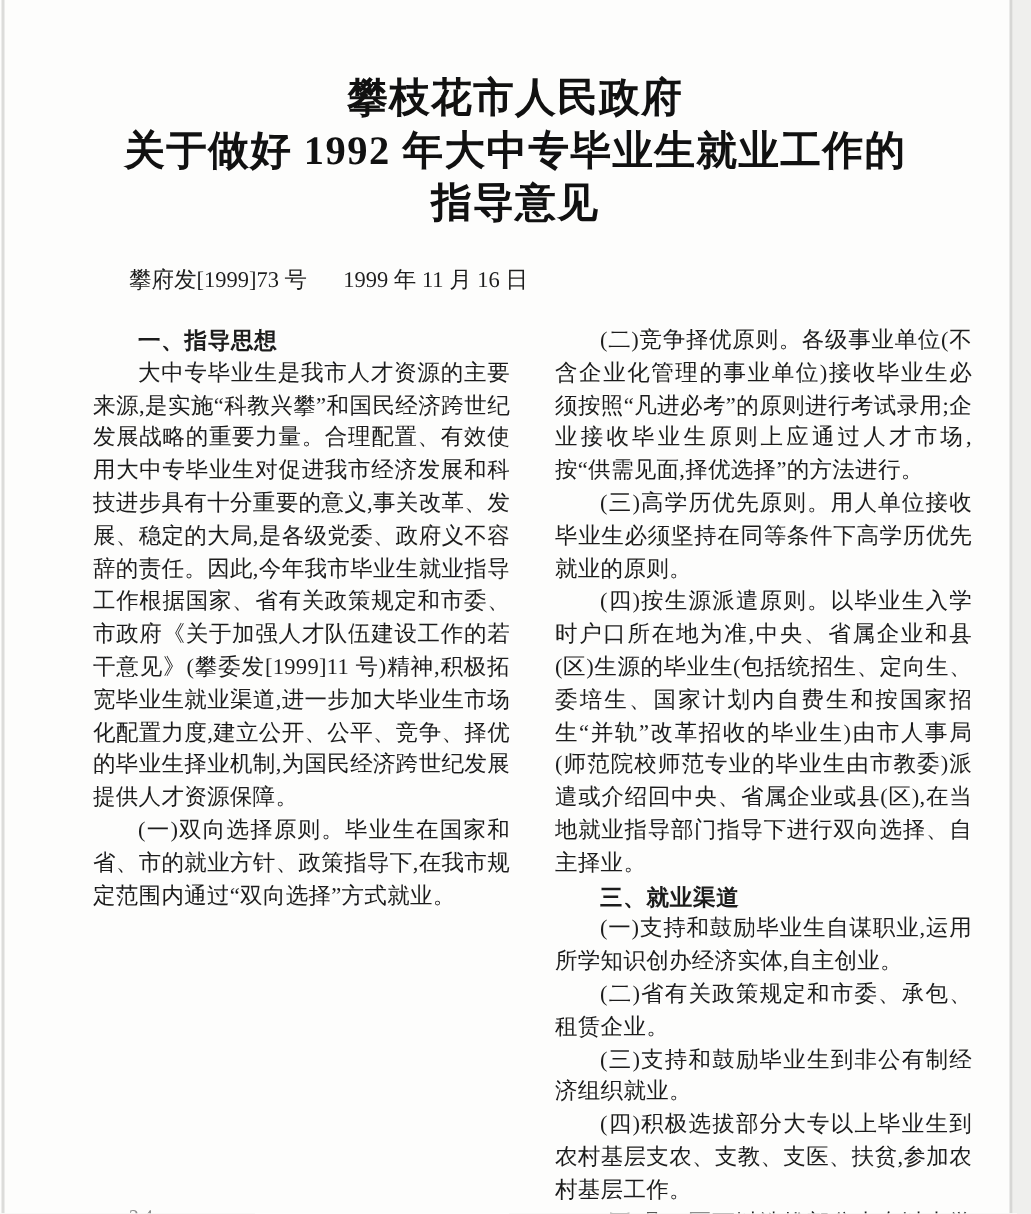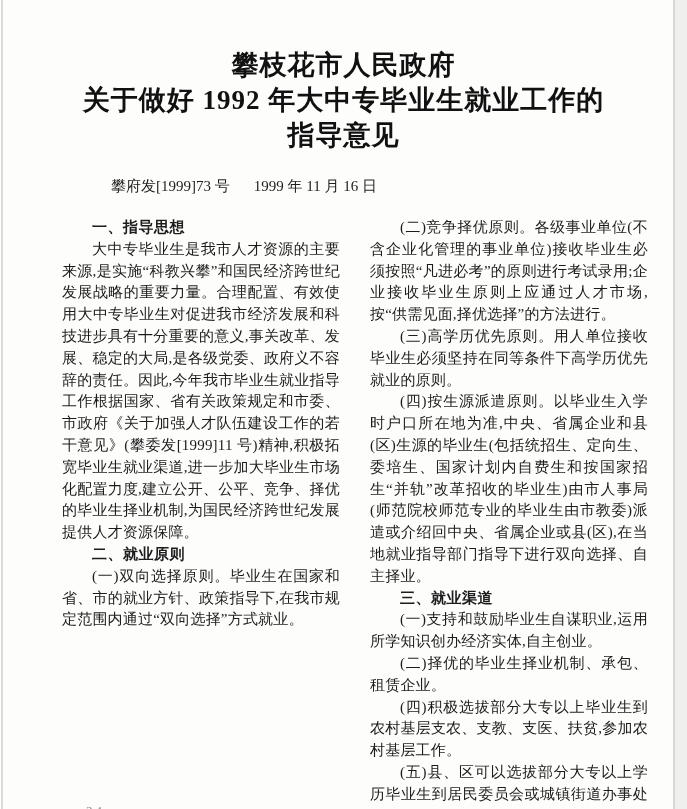--- a/index.html
+++ b/index.html
@@ -41,21 +41,21 @@
   }
   .title-line {
     font-size: 27px;
     font-weight: bold;
     line-height: 35px;
     letter-spacing: 1px;
     color: #111;
   }
   .doc-meta {
     margin-top: 24px;
-    padding-left: 111px;
+    padding-left: 86px;
     font-size: 15px;
     color: #1e1e1e;
     display: flex;
     align-items: center;
   }
   .doc-meta .doc-date { margin-left: 24px; }
   .columns {
     display: flex;
     margin-top: 21px;
     padding-left: 62px;
@@ -68,21 +68,21 @@
   .col-left { margin-right: 30px; }
   .col p {
     margin: 0;
     text-indent: 2em;
     font-size: 15px;
     line-height: 21.8px;
     letter-spacing: 0.2px;
   }
   .col p.heading {
     font-weight: bold;
-    font-family: Liberation Serif, serif;
+    font-family: Liberation Sans, sans-serif;
     letter-spacing: 0.5px;
   }
   .page-number {
     position: absolute;
     left: 86px;
     top: 803px;
     font-size: 13px;
     color: #8a8a8a;
     letter-spacing: 3px;
   }
@@ -104,30 +104,30 @@
 
   <div class="doc-meta">
     <span class="doc-number">攀府发[1999]73 号</span>
     <span class="doc-date">1999 年 11 月 16 日</span>
   </div>
 
   <div class="columns">
     <div class="col col-left">
         <p class="heading">一、指导思想</p>
         <p class="paragraph">大中专毕业生是我市人才资源的主要来源,是实施“科教兴攀”和国民经济跨世纪发展战略的重要力量。合理配置、有效使用大中专毕业生对促进我市经济发展和科技进步具有十分重要的意义,事关改革、发展、稳定的大局,是各级党委、政府义不容辞的责任。因此,今年我市毕业生就业指导工作根据国家、省有关政策规定和市委、市政府《关于加强人才队伍建设工作的若干意见》(攀委发[1999]11 号)精神,积极拓宽毕业生就业渠道,进一步加大毕业生市场化配置力度,建立公开、公平、竞争、择优的毕业生择业机制,为国民经济跨世纪发展提供人才资源保障。</p>
-        <p class="heading">二、就业原则</p>
         <p class="paragraph">(一)双向选择原则。毕业生在国家和省、市的就业方针、政策指导下,在我市规定范围内通过“双向选择”方式就业。</p>
       </div>
     <div class="col col-right">
         <p class="paragraph">(二)竞争择优原则。各级事业单位(不含企业化管理的事业单位)接收毕业生必须按照“凡进必考”的原则进行考试录用;企业接收毕业生原则上应通过人才市场,按“供需见面,择优选择”的方法进行。</p>
         <p class="paragraph">(三)高学历优先原则。用人单位接收毕业生必须坚持在同等条件下高学历优先就业的原则。</p>
         <p class="paragraph">(四)按生源派遣原则。以毕业生入学时户口所在地为准,中央、省属企业和县(区)生源的毕业生(包括统招生、定向生、委培生、国家计划内自费生和按国家招生“并轨”改革招收的毕业生)由市人事局(师范院校师范专业的毕业生由市教委)派遣或介绍回中央、省属企业或县(区),在当地就业指导部门指导下进行双向选择、自主择业。</p>
         <p class="heading">三、就业渠道</p>
         <p class="paragraph">(一)支持和鼓励毕业生自谋职业,运用所学知识创办经济实体,自主创业。</p>
-        <p class="paragraph">(二)择优的毕业生择业机制、承包、租赁企业。</p>
+        <p class="paragraph">(二)省有关政策规定和市委、承包、租赁企业。</p>
+        <p class="paragraph">(三)支持和鼓励毕业生到非公有制经济组织就业。</p>
         <p class="paragraph">(四)积极选拔部分大专以上毕业生到农村基层支农、支教、支医、扶贫,参加农村基层工作。</p>
         <p class="paragraph">(五)县、区可以选拔部分大专以上学历毕业生到居民委员会或城镇街道办事处工</p>
       </div>
   </div>
 
   <div class="page-number">24</div>
 
 </div>
 
 </body></html>

